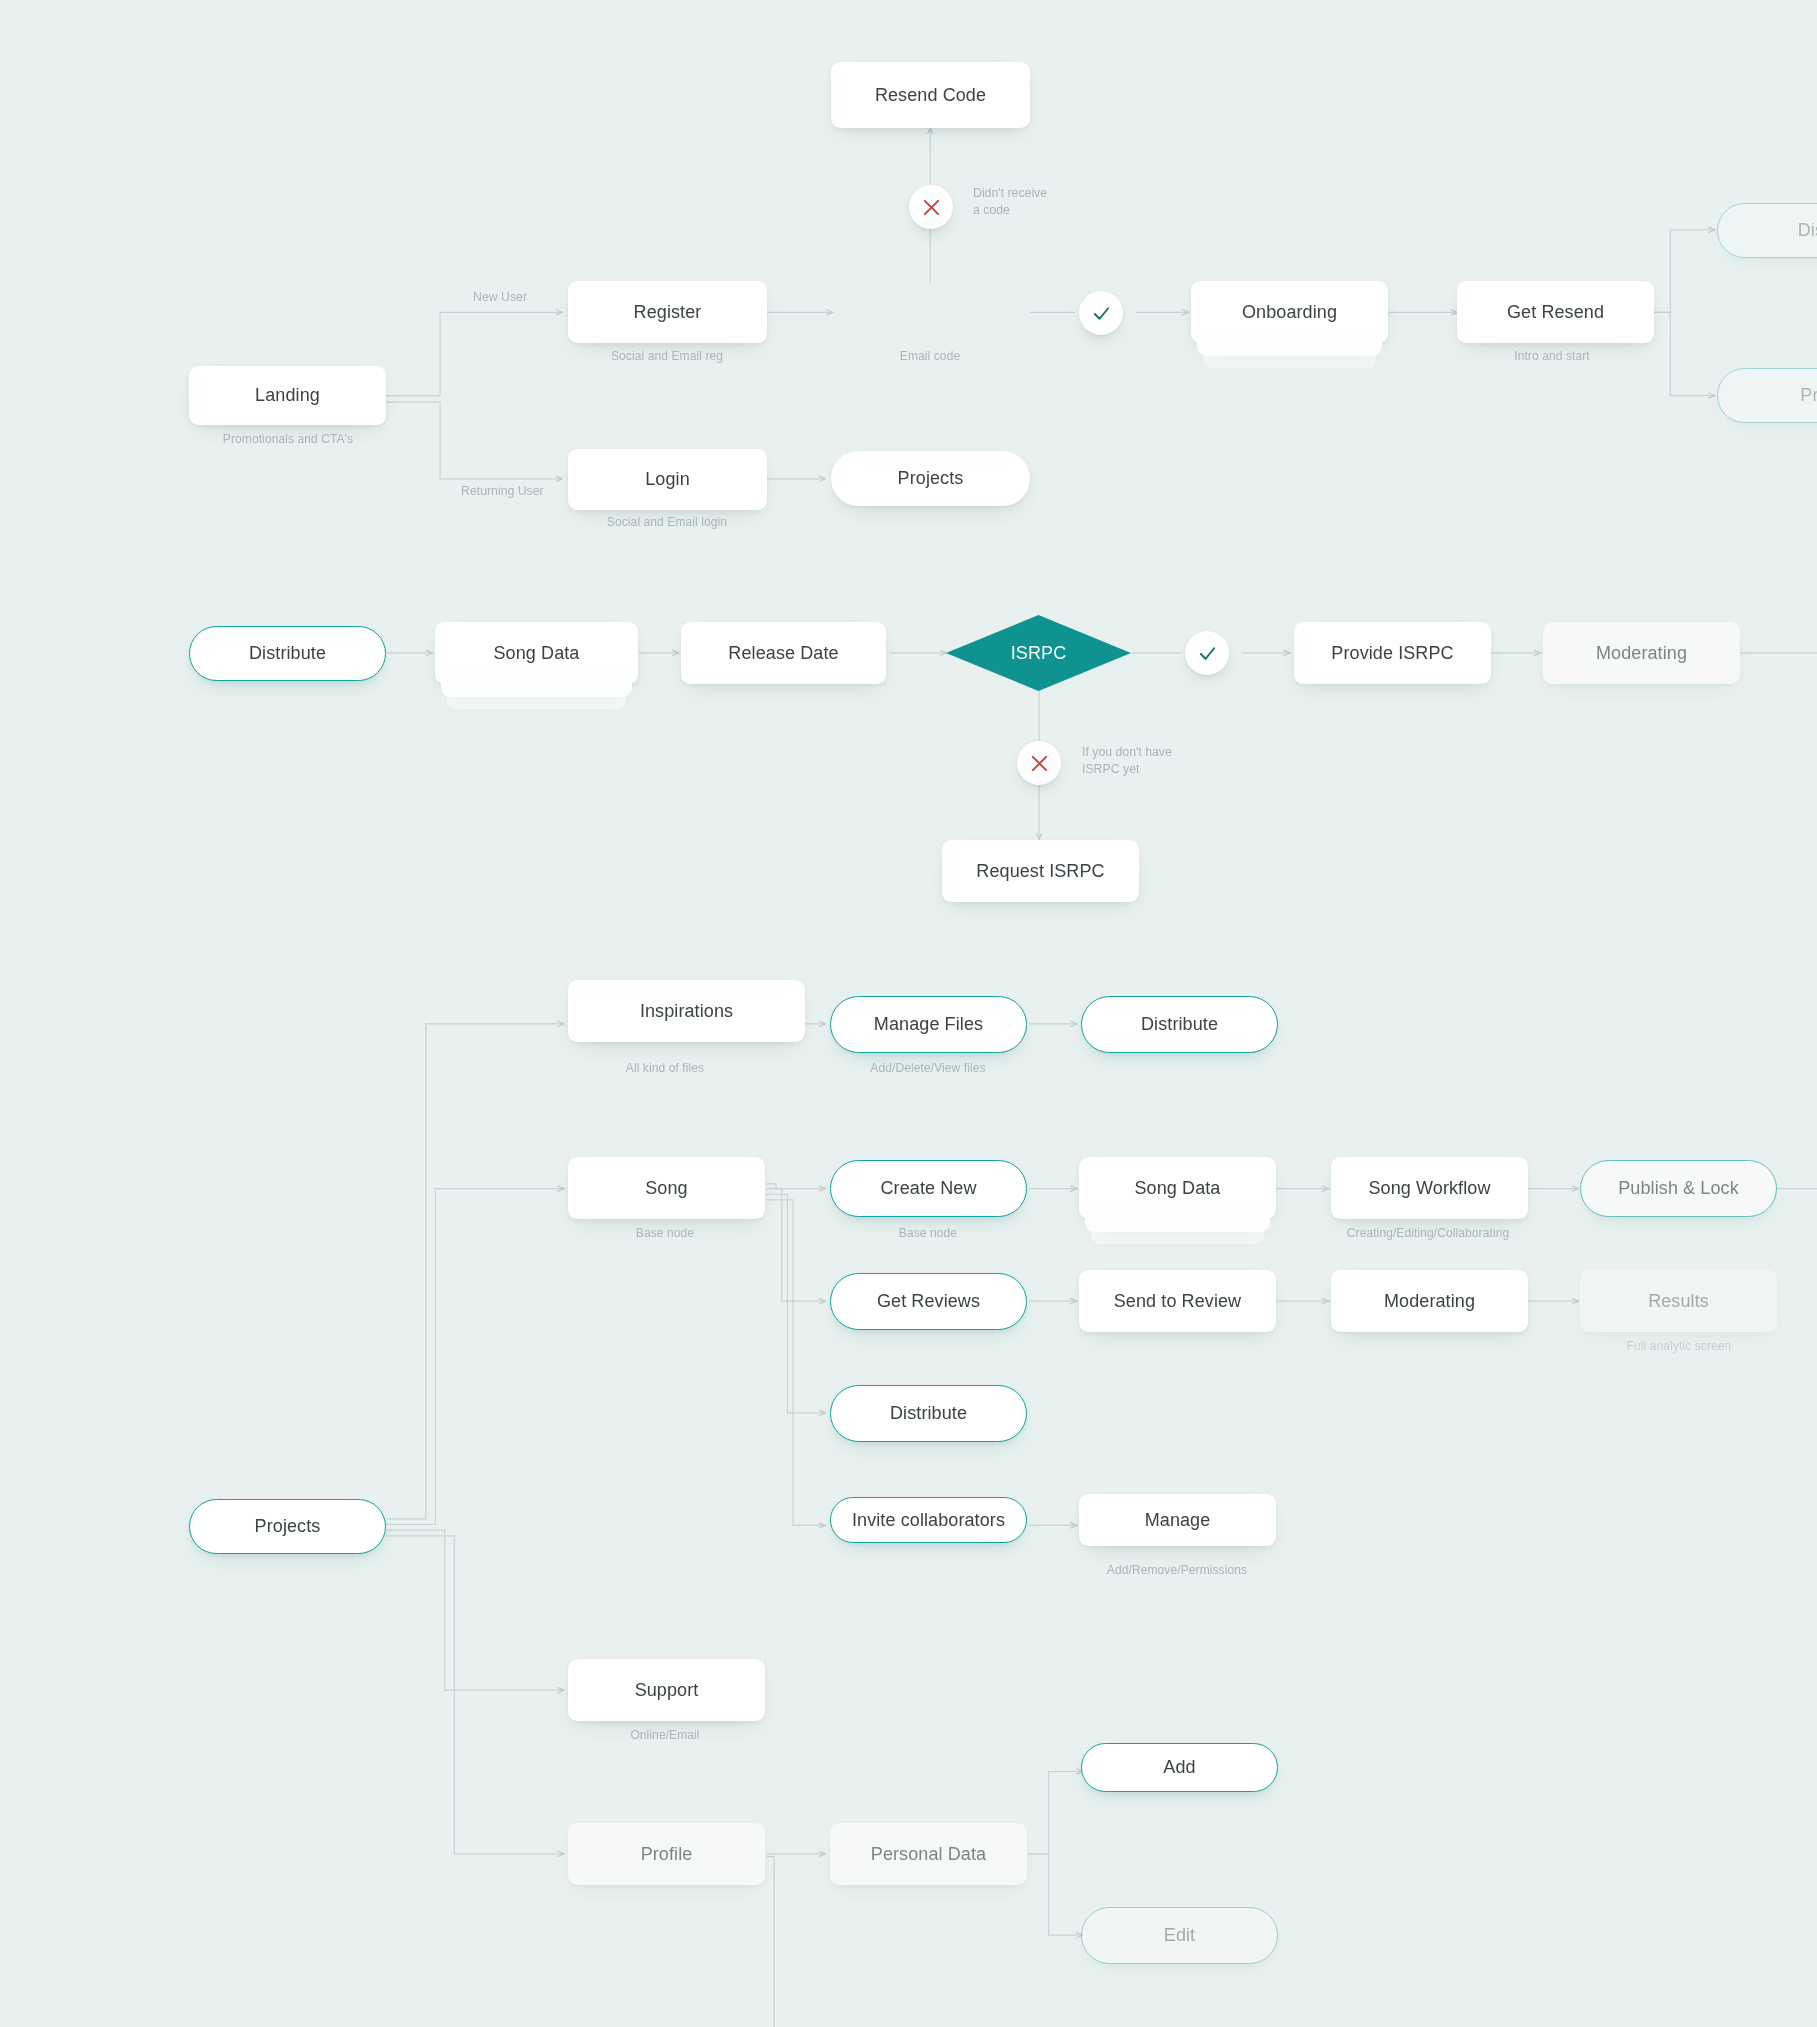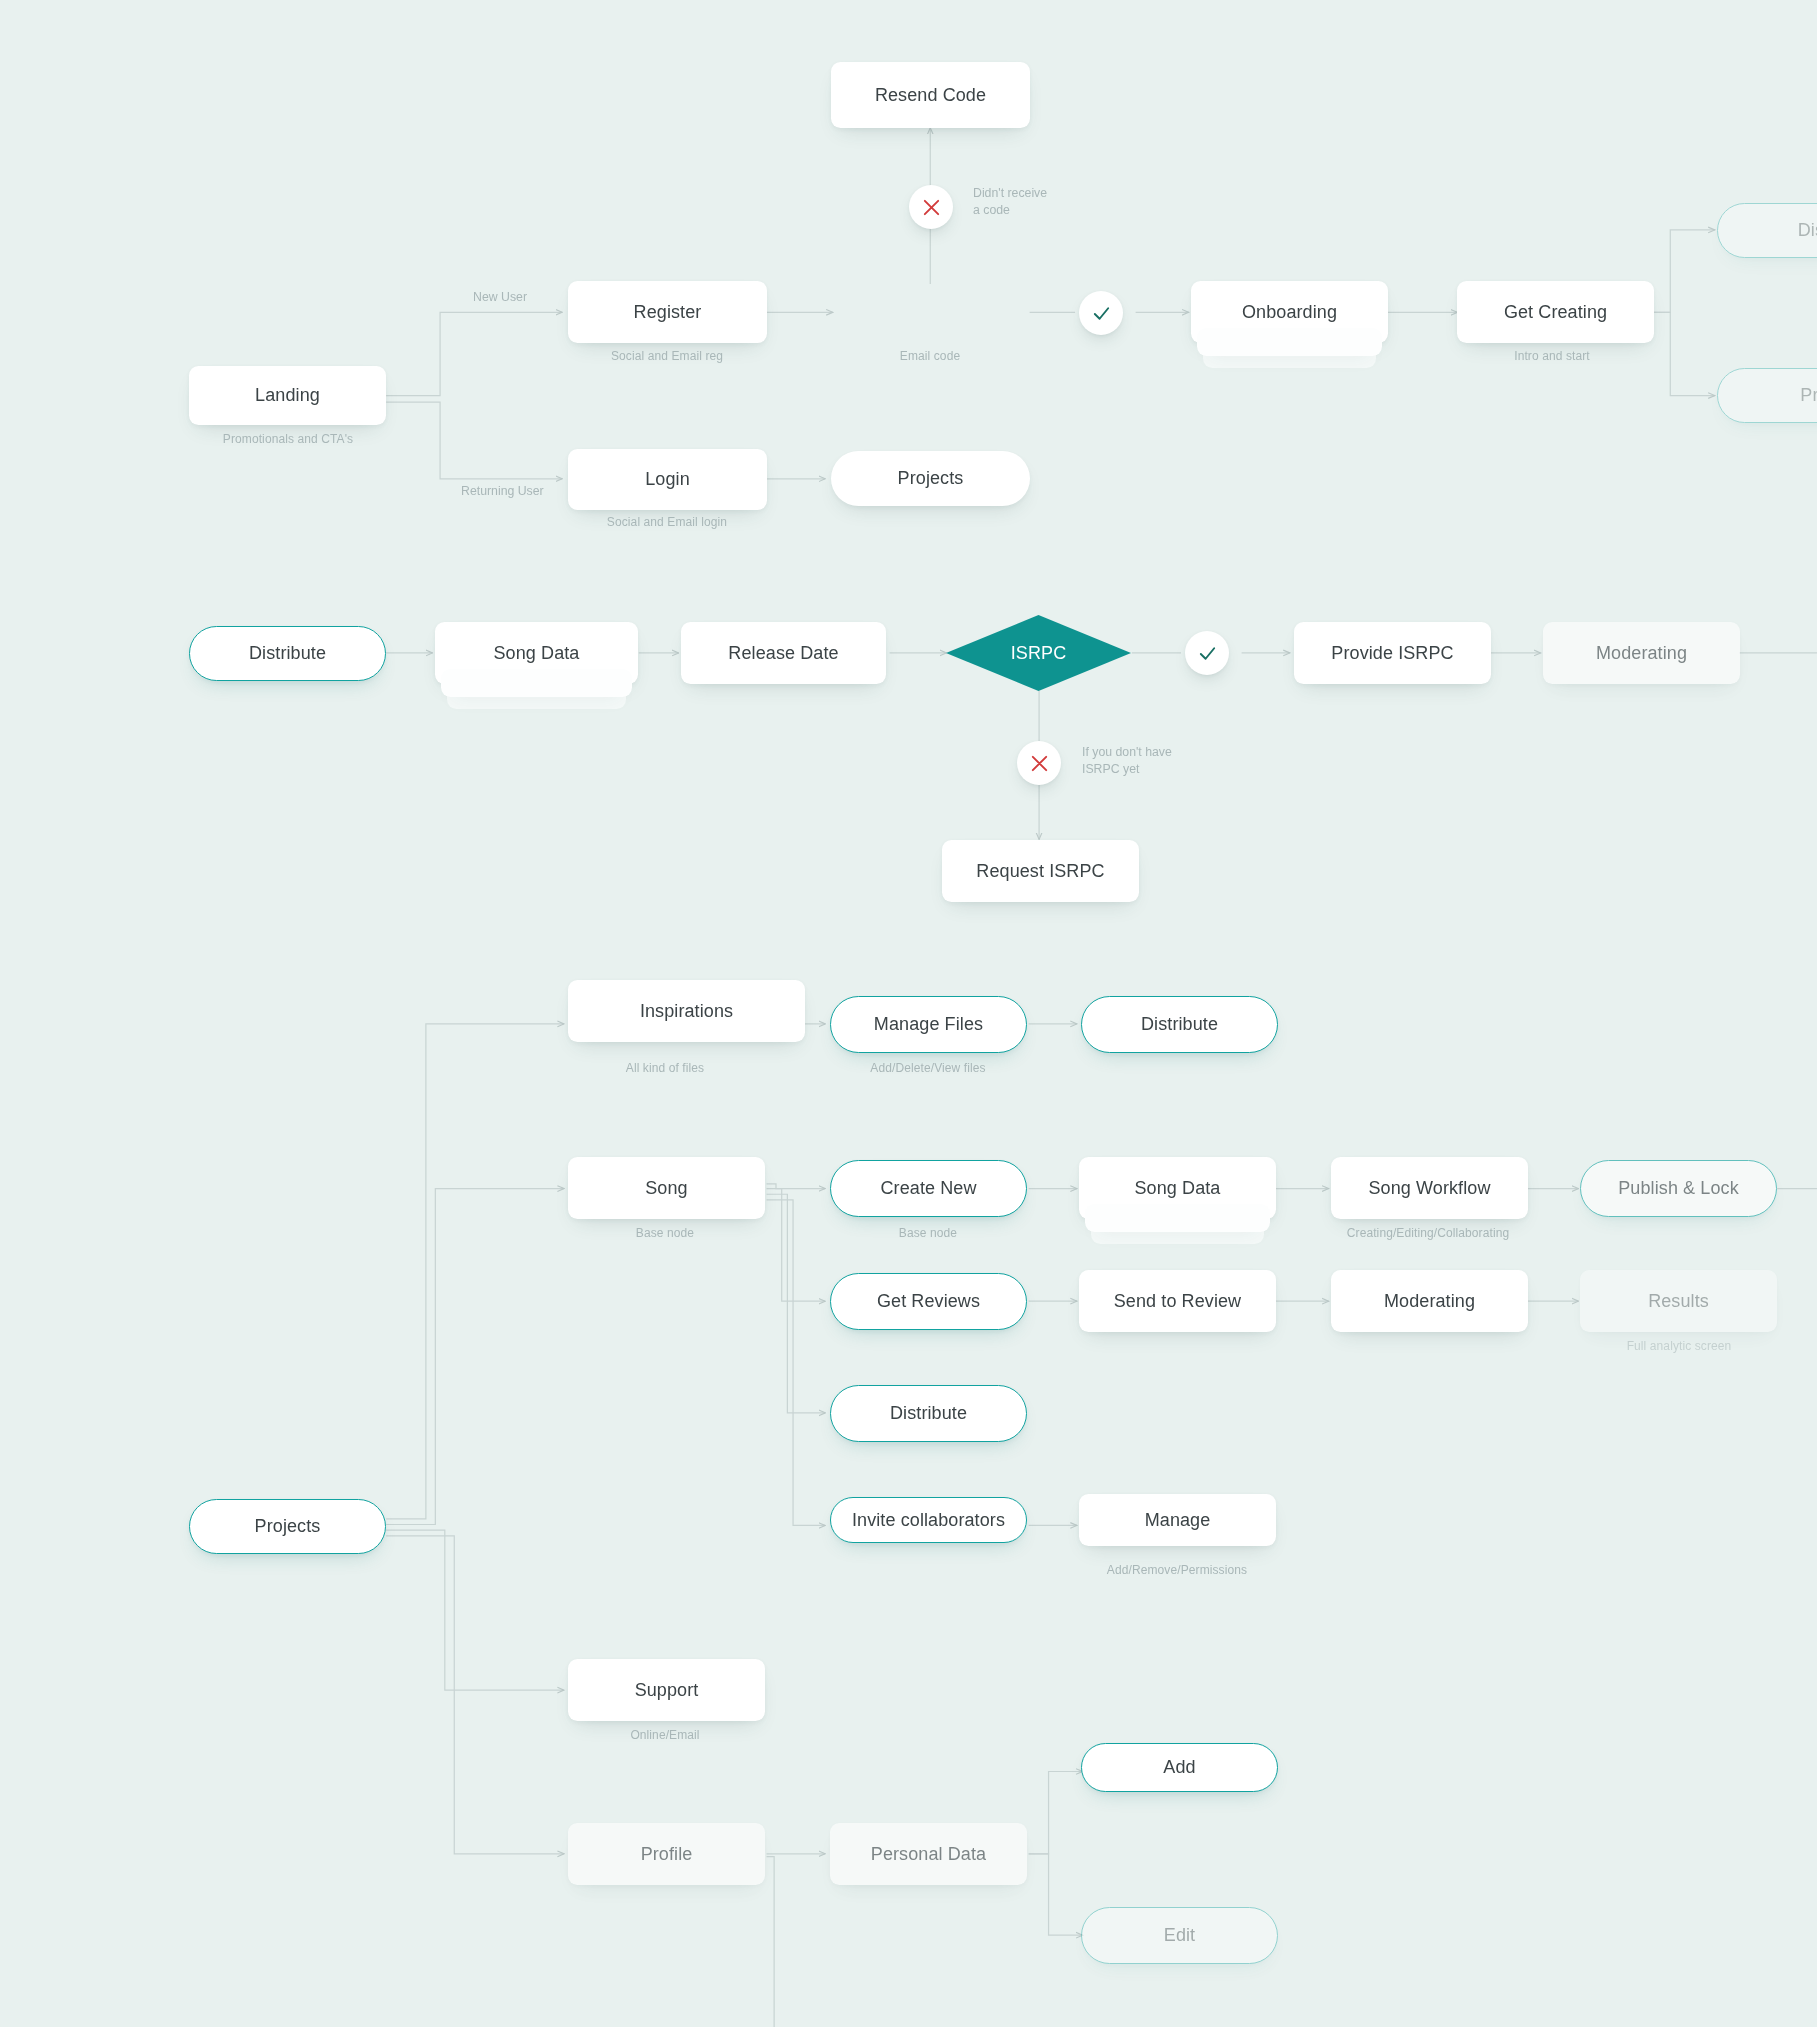--- a/index.html
+++ b/index.html
@@ -219,21 +219,21 @@
     <svg width="21" height="21" viewBox="0 0 22 22">
       <path d="M4,11.5 L9,16.5 L18,5.5" stroke="#186f63" stroke-width="2" stroke-linecap="round" stroke-linejoin="round" fill="none"></path>
     </svg>
   </div>
 
   <div class="node stack" style="left:1191px;top:281px;width:197px;height:62px;">
     <span>Onboarding</span>
   </div>
 
   <div class="node" style="left:1457px;top:281px;width:197px;height:62px;">
-    <span>Get Creating</span>
+    <span>Get Resend</span>
   </div>
   <div class="caption center" style="left:1552px;top:349px;">Intro and start</div>
 
   <div class="node pill ghost" style="left:1717px;top:203px;width:199px;height:55px;">
     <span>Distr</span>
   </div>
   <div class="node pill ghost" style="left:1717px;top:368px;width:199px;height:55px;">
     <span>Proj</span>
   </div>
 

